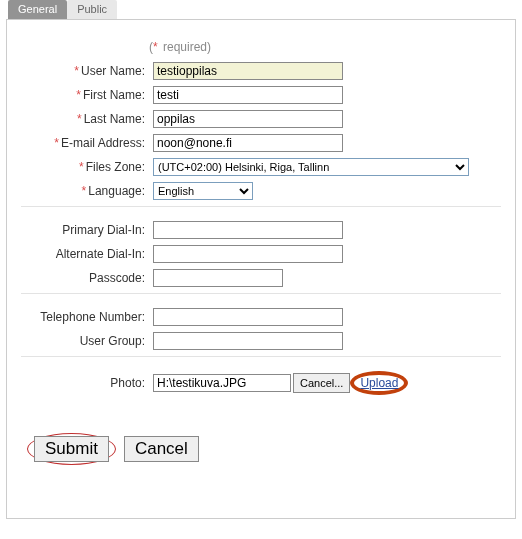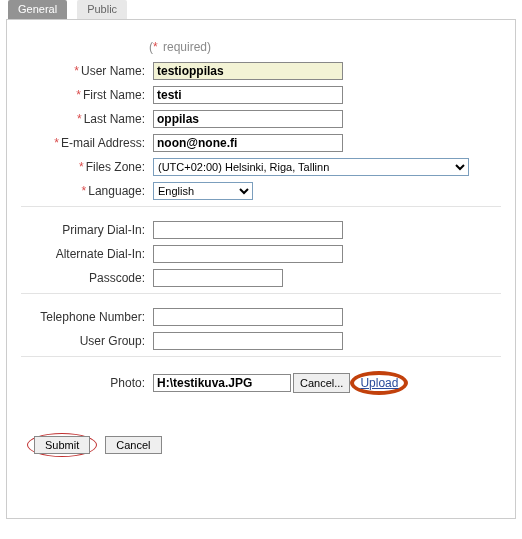--- a/index.html
+++ b/index.html
@@ -8,21 +8,21 @@
     font-family: Arial, Helvetica, sans-serif;
     font-size: 12px;
     color: #333;
     background: #fff;
     width: 522px;
   }
   .tabs {
     display: flex;
     padding: 0;
     margin: 0 0 0 8px;
-    gap: 10px;
+    gap: 0;
   }
   .tab {
     padding: 3px 10px 4px 10px;
     background: #E8E8E8;
     color: #666;
     font-size: 11px;
     cursor: pointer;
     border-top-left-radius: 2px;
     border-top-right-radius: 2px;
   }
@@ -62,21 +62,20 @@
     border-top: 1px solid #E3E3E3;
     margin: 6px 0 14px 0;
   }
   input[type="text"] {
     height: 18px;
     border: 1px solid #888;
     padding: 1px 3px;
     font-family: Arial, Helvetica, sans-serif;
     font-size: 12px;
     background: #fff;
-    font-weight: bold;
   }
   input.highlight {
     background: #F3F3D5;
     border: 1px solid #888;
   }
   .w-med { width: 190px; }
   .w-short { width: 130px; }
   select {
     font-family: Arial, Helvetica, sans-serif;
     font-size: 11px;
@@ -124,21 +123,21 @@
   }
   .bottom-buttons {
     display: flex;
     gap: 8px;
     align-items: center;
     margin-top: 38px;
     margin-left: 6px;
   }
   .btn {
     font-family: Arial, Helvetica, sans-serif;
-    font-size: 11px;
+    font-size: 17px;
     padding: 2px 10px;
     background: #EFEFEF;
     border: 1px solid #888;
     cursor: pointer;
   }
 </style>
 </head>
 <body>
 
 <div class="tabs">

